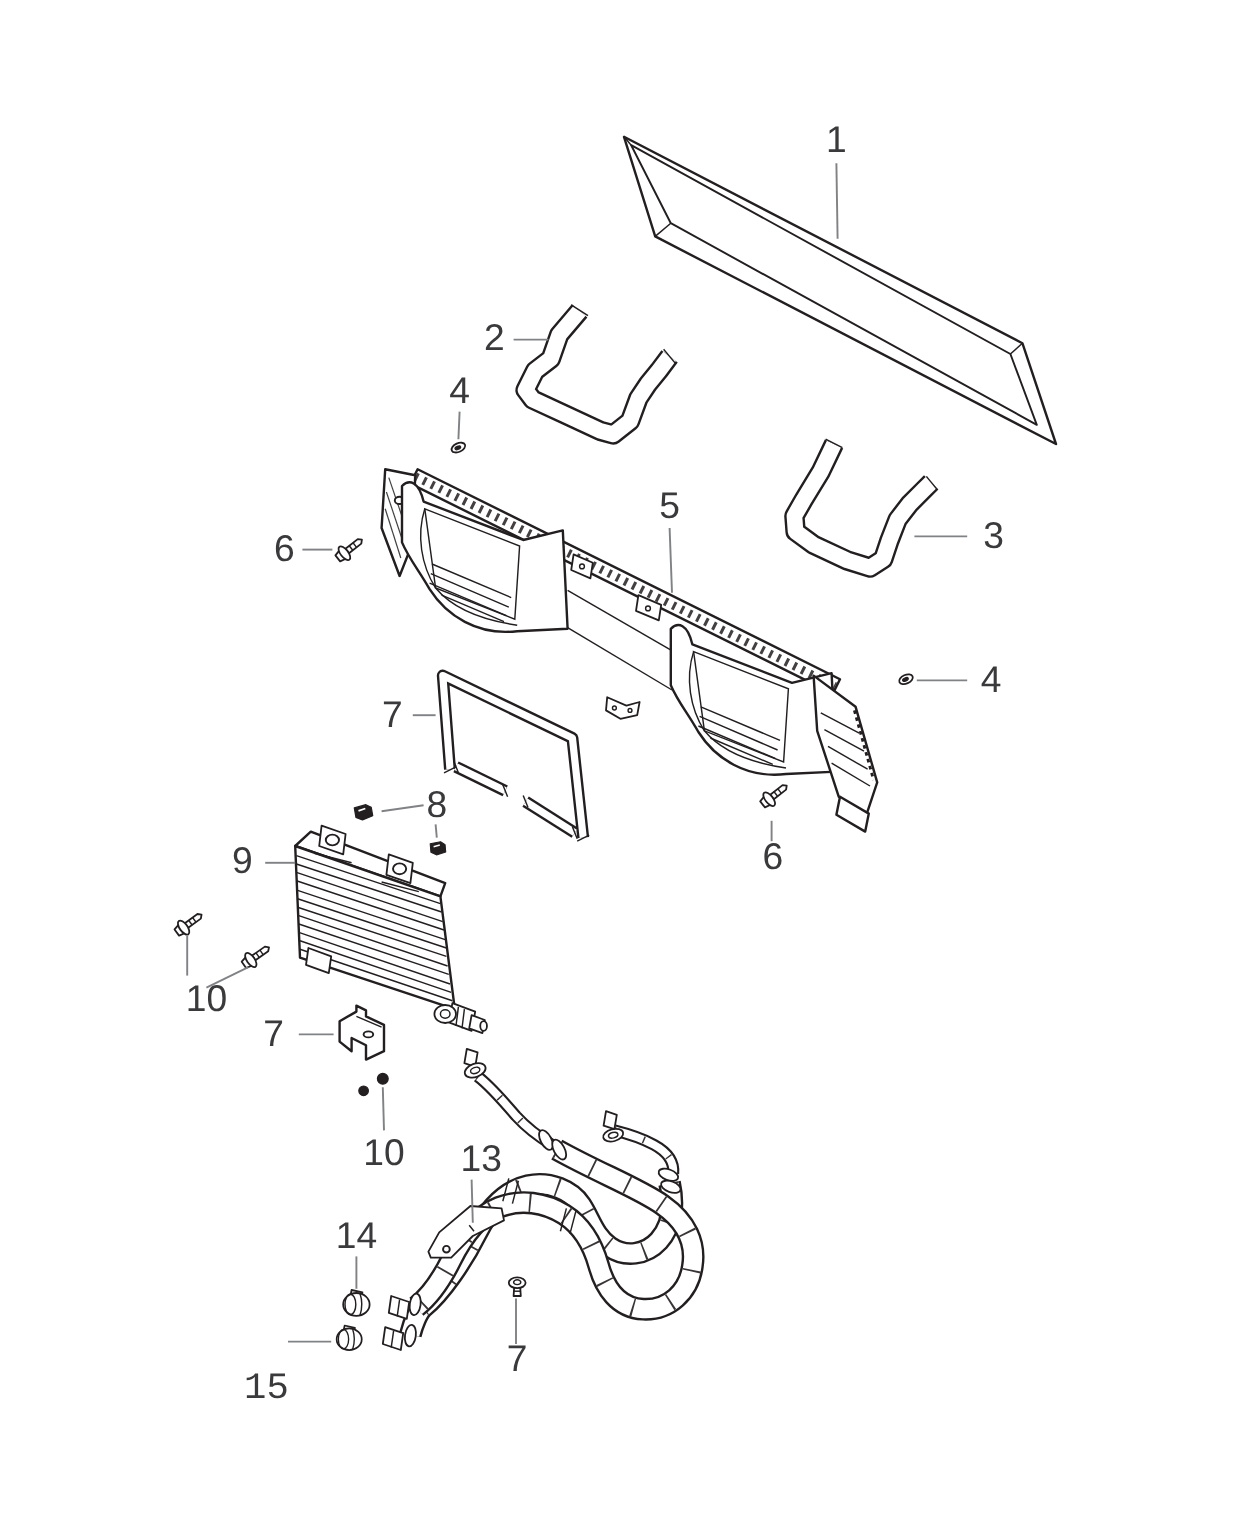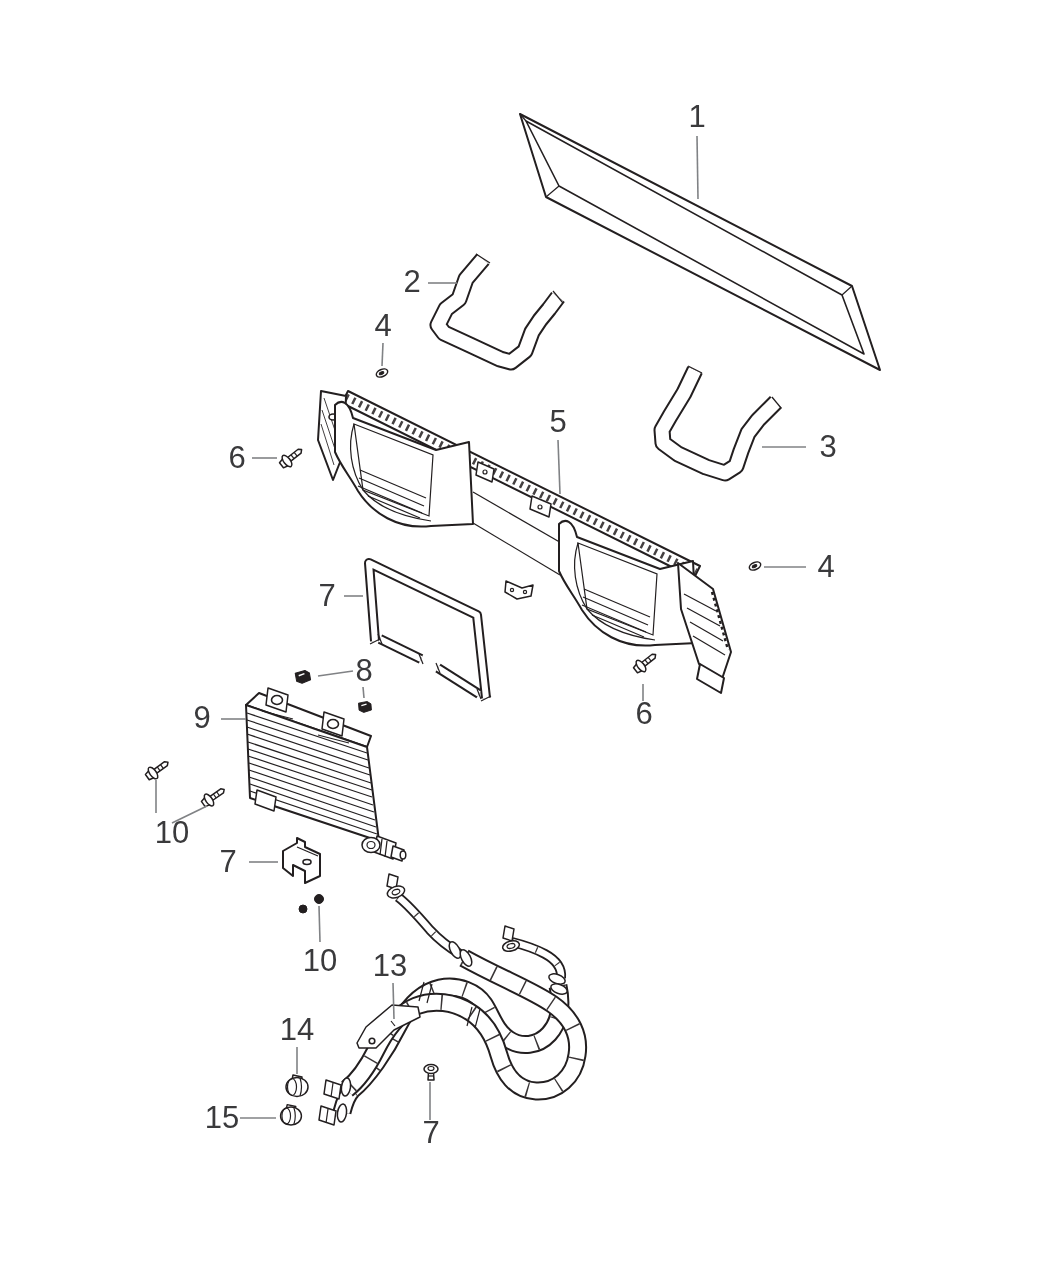--- a/index.html
+++ b/index.html
@@ -334,17 +334,17 @@
 <div class="callout" style="left: 558px; top: 422px;">5</div>
 <div class="callout" style="left: 237px; top: 458px;">6</div>
 <div class="callout" style="left: 826px; top: 567px;">4</div>
 <div class="callout" style="left: 644px; top: 714px;">6</div>
 <div class="callout" style="left: 327px; top: 596px;">7</div>
 <div class="callout" style="left: 364px; top: 671px;">8</div>
 <div class="callout" style="left: 202px; top: 718px;">9</div>
 <div class="callout" style="left: 172px; top: 833px;">10</div>
 <div class="callout" style="left: 228px; top: 862px;">7</div>
 <div class="callout" style="left: 320px; top: 961px;">10</div>
-<div class="callout" style="left: 390px; top: 966px;">13</div>
+<div class="callout" style="left: 401px; top: 966px;">13</div>
 <div class="callout" style="left: 297px; top: 1030px;">14</div>
-<div class="callout" style="left: 222px; top: 1118px;">15</div>
+<div class="callout" style="left: 222px; top: 1158px; font-family: Liberation Mono, monospace;">15</div>
 <div class="callout" style="left: 431px; top: 1133px;">7</div>
 </div>
 
 </body></html>

